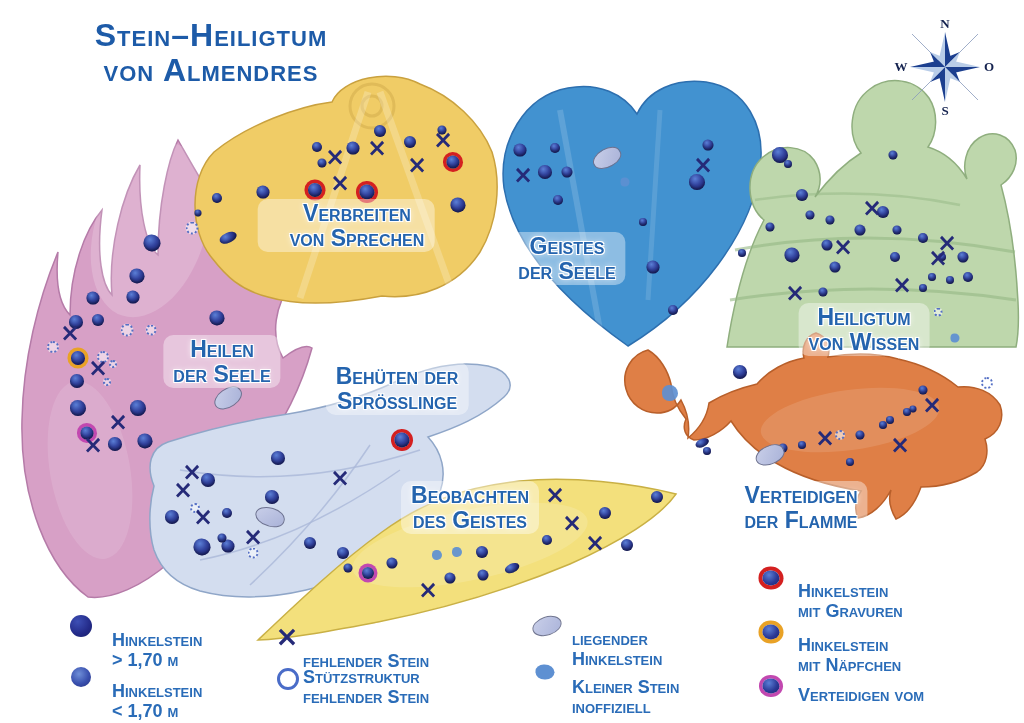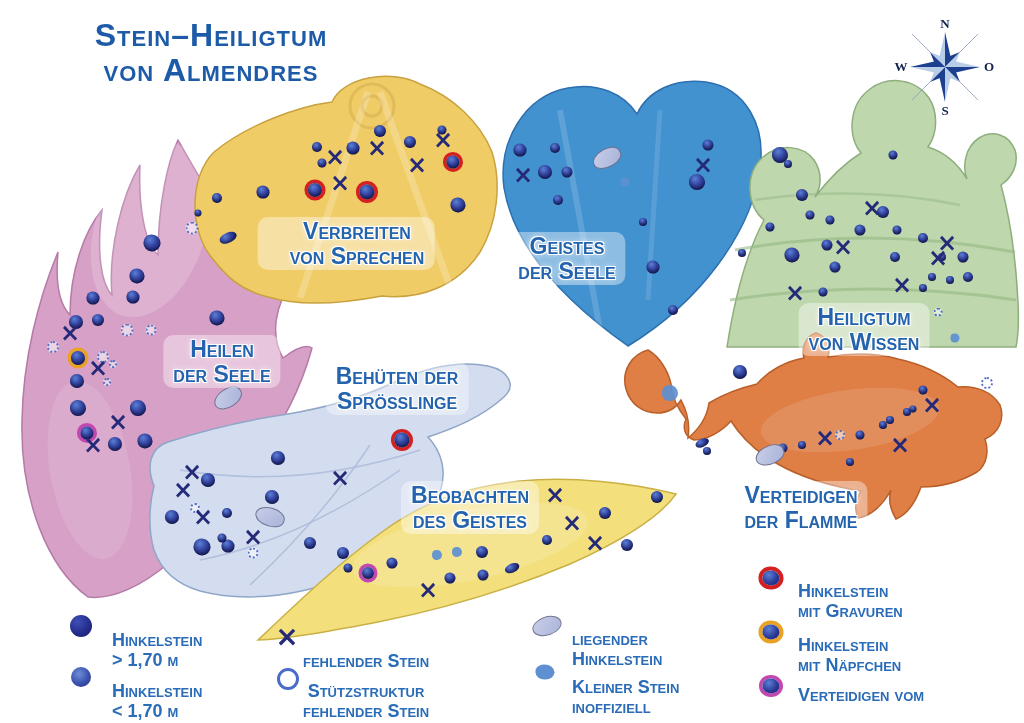--- a/index.html
+++ b/index.html
@@ -280,21 +280,21 @@
       <div class="marker m-x" style="left: 825px; top: 438px; transform: translate(-50%, -50%);">×</div>
       <div class="marker m-x" style="left: 932px; top: 405px; transform: translate(-50%, -50%);">×</div>
       <div class="marker m-x" style="left: 900px; top: 445px; transform: translate(-50%, -50%);">×</div>
     </div>
 
   <div class="map-title">
     <span>Stein–Heiligtum</span>
     <span>von Almendres</span>
   </div>
 
-  <div class="region-label" style="left:346px;top:217px;padding-left:32px;">
+  <div class="region-label" style="left:346px;top:199px;padding-left:32px;">
     <span>Verbreiten</span>
     <span>von Sprechen</span>
   </div>
   <div class="region-label" style="left:567px;top:232px;">
     <span>Geistes</span>
     <span>der Seele</span>
   </div>
   <div class="region-label" style="left:864px;top:303px;">
     <span>Heiligtum</span>
     <span>von Wissen</span>
@@ -333,21 +333,21 @@
     </div>
     <div class="legend-item">
       <span class="sym sym-x" style="left:287px;top:637px;">×</span>
       <div class="legend-text" style="left:303px;top:627px;">
         <span>fehlender Stein</span>
         <span></span>
       </div>
     </div>
     <div class="legend-item">
       <span class="sym sym-ring" style="left:288px;top:679px;"></span>
-      <div class="legend-text" style="left:303px;top:657px;text-align:center;">
+      <div class="legend-text" style="left:303px;top:643px;">
         <span>Stützstruktur</span>
         <span>fehlender Stein</span>
       </div>
     </div>
     <div class="legend-item">
       <span class="sym sym-lying" style="left:547px;top:626px;"></span>
       <div class="legend-text" style="left:572px;top:605px;">
         <span>liegender</span>
         <span>Hinkelstein</span>
       </div>

